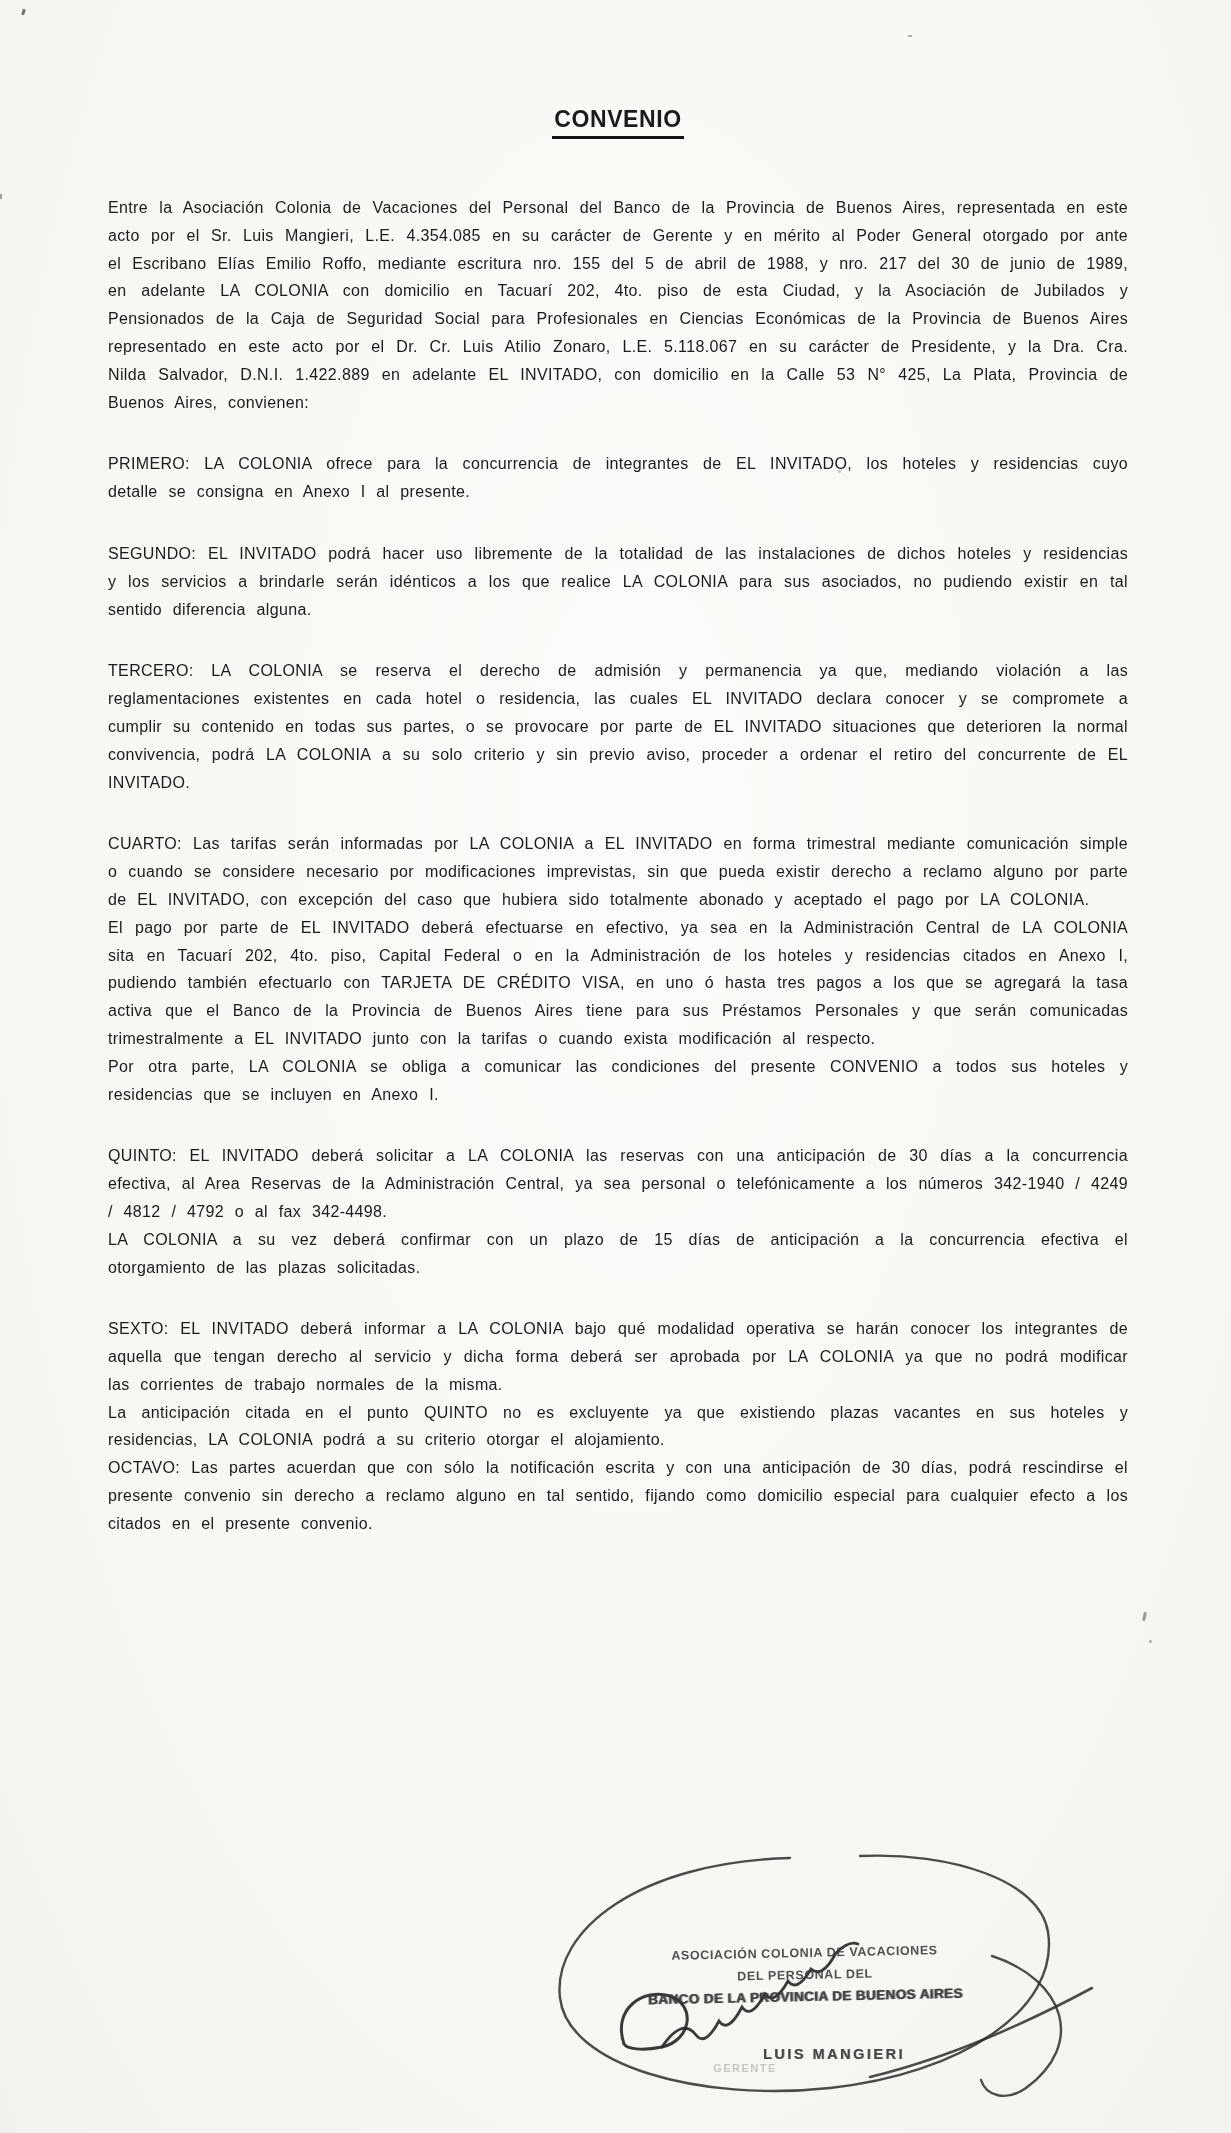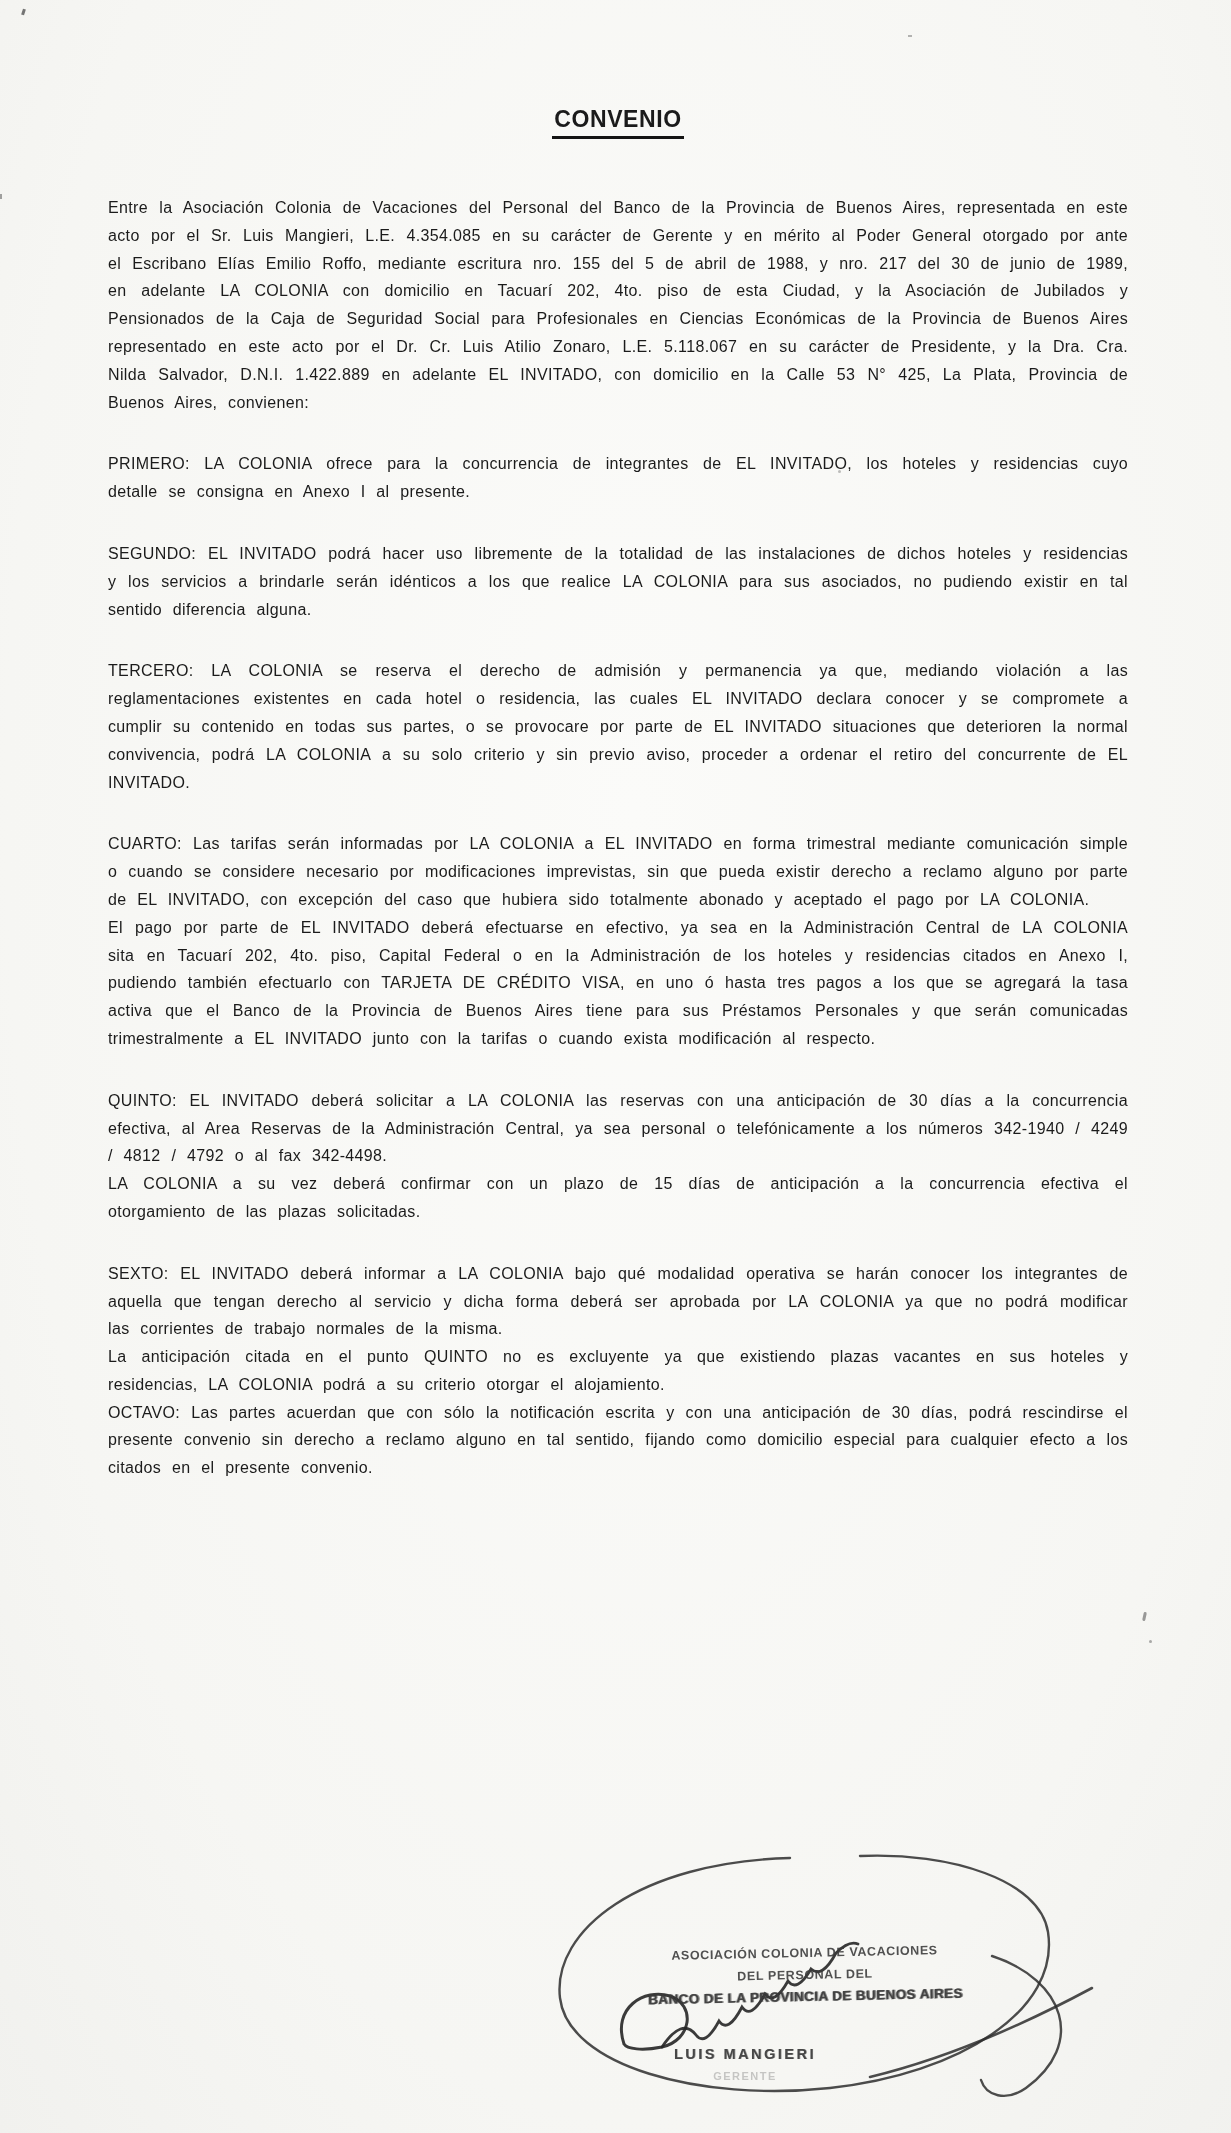--- a/index.html
+++ b/index.html
@@ -44,26 +44,26 @@
     text-align:center;color:#3a3a3a;
     font-weight:bold;letter-spacing:.6px;
     transform:rotate(-1.2deg);
   }
   .stamp-line{font-size:12.5px;line-height:22px;opacity:.88;}
   .stamp-line.heavy{
     font-size:13.5px;opacity:.95;letter-spacing:.4px;
     text-shadow:1.2px 0 0 rgba(45,45,45,.55), -.8px .4px 0 rgba(45,45,45,.35);
   }
   .signer-name{
-    position:absolute;left:585px;top:216px;width:320px;text-align:center;
+    position:absolute;left:585px;top:216px;width:320px;text-align:right;
     font-size:14.5px;font-weight:bold;letter-spacing:2.5px;color:#474747;
     text-shadow:.6px 0 0 rgba(70,70,70,.5);
   }
   .signer-title{
-    position:absolute;left:585px;top:240px;width:320px;text-align:center;
+    position:absolute;left:585px;top:232px;width:320px;text-align:center;
     font-size:11px;font-weight:bold;letter-spacing:1.5px;color:#6b6b6b;opacity:.35;
   }
   .flourish{position:absolute;left:520px;top:0;}
   
   .artifact{position:absolute;background:#4a4a4a;}
   .a1{left:22px;top:9px;width:3px;height:6px;transform:rotate(18deg);opacity:.75;}
   .a2{left:0px;top:194px;width:2px;height:5px;opacity:.5;}
   .a3{left:1143px;top:1612px;width:3px;height:9px;transform:rotate(12deg);opacity:.55;border-radius:2px;}
   .a4{left:1149px;top:1640px;width:3px;height:3px;opacity:.45;border-radius:50%;}
   .a5{left:908px;top:35px;width:4px;height:2px;opacity:.4;}
@@ -100,20 +100,24 @@
       <span class="clause-body">LA COLONIA se reserva el derecho de admisión y permanencia ya que, mediando violación a las reglamentaciones existentes en cada hotel o residencia, las cuales EL INVITADO declara conocer y se compromete a cumplir su contenido en todas sus partes, o se provocare por parte de EL INVITADO situaciones que deterioren la normal convivencia, podrá LA COLONIA a su solo criterio y sin previo aviso, proceder a ordenar el retiro del concurrente de EL INVITADO.</span>
     </p>
 
     <p class="clause gap">
       <b class="clause-label">CUARTO:</b>
       <span class="clause-body">Las tarifas serán informadas por LA COLONIA a EL INVITADO en forma trimestral mediante comunicación simple o cuando se considere necesario por modificaciones imprevistas, sin que pueda existir derecho a reclamo alguno por parte de EL INVITADO, con excepción del caso que hubiera sido totalmente abonado y aceptado el pago por LA COLONIA.</span>
     </p>
     <p class="clause nogap">
       
       <span class="clause-body">El pago por parte de EL INVITADO deberá efectuarse en efectivo, ya sea en la Administración Central de LA COLONIA sita en Tacuarí 202, 4to. piso, Capital Federal o en la Administración de los hoteles y residencias citados en Anexo I, pudiendo también efectuarlo con TARJETA DE CRÉDITO VISA, en uno ó hasta tres pagos a los que se agregará la tasa activa que el Banco de la Provincia de Buenos Aires tiene para sus Préstamos Personales y que serán comunicadas trimestralmente a EL INVITADO junto con la tarifas o cuando exista modificación al respecto.</span>
+    </p>
+    <p class="clause nogap">
+      
+      <span class="clause-body">Por otra parte, LA COLONIA se obliga a comunicar las condiciones del presente CONVENIO a todos sus hoteles y residencias que se incluyen en Anexo I.</span>
     </p>
 
     <p class="clause gap">
       <b class="clause-label">QUINTO:</b>
       <span class="clause-body">EL INVITADO deberá solicitar a LA COLONIA las reservas con una anticipación de 30 días a la concurrencia efectiva, al Area Reservas de la Administración Central, ya sea personal o telefónicamente a los números 342-1940 / 4249 / 4812 / 4792 o al fax 342-4498.</span>
     </p>
     <p class="clause nogap">
       
       <span class="clause-body">LA COLONIA a su vez deberá confirmar con un plazo de 15 días de anticipación a la concurrencia efectiva el otorgamiento de las plazas solicitadas.</span>
     </p>

